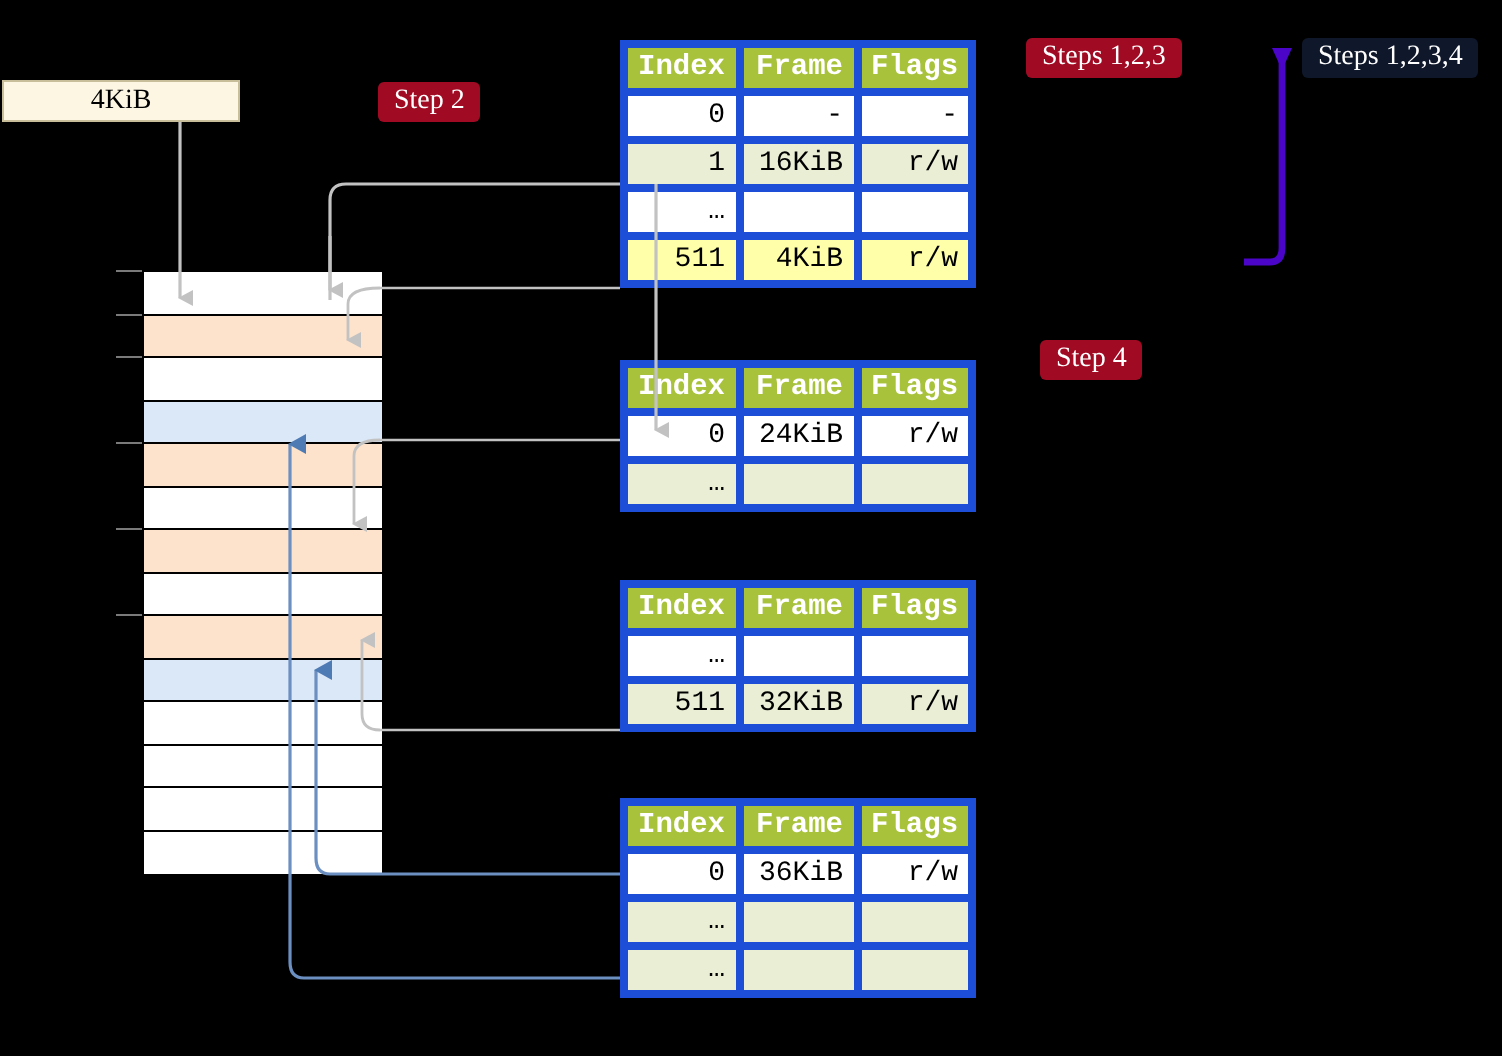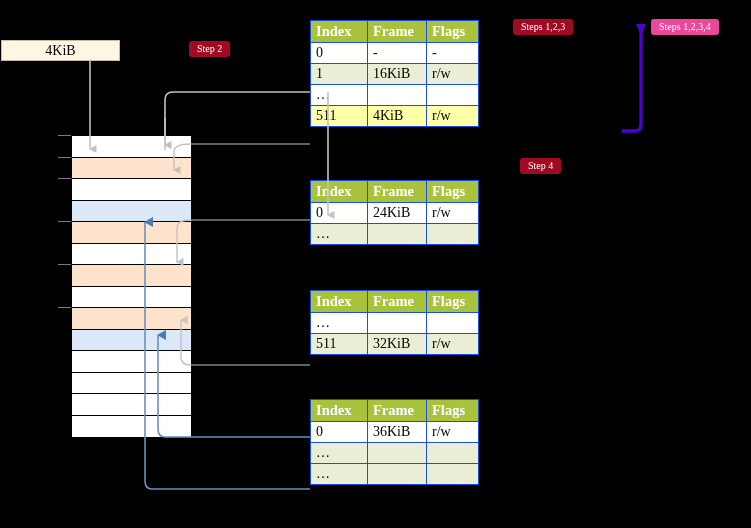--- a/index.html
+++ b/index.html
@@ -24,28 +24,29 @@
   
   .pt {
     position: absolute;
     border-collapse: collapse;
     border: 1px solid #8a9a2a;
     background: #ffffff;
     font-size: 14px;
     color: #000000;
   }
   .pt td, .pt th {
-    border: 1px solid #1d4ed8;
+    border: 4px solid #1d4ed8;
     padding: 2px 5px;
     height: 19px;
     box-sizing: border-box;
-    text-align: left;
+    text-align: right;
     vertical-align: middle;
     font-weight: normal;
     white-space: nowrap;
+    font-family: Liberation Mono, monospace;
   }
   .pt th {
     background: #a8c23c;
     color: #ffffff;
     font-weight: bold;
     font-size: 14.5px;
     height: 22px;
   }
   .pt td.c-index { width: 57px; }
   .pt td.c-frame { width: 59px; }
@@ -67,28 +68,28 @@
     align-items: center;
     justify-content: center;
     font-size: 14px;
     color: #000000;
   }
 
   
   .badge {
     position: absolute;
     color: #ffffff;
-    font-size: 10px;
+    font-size: 14px;
     padding: 2px 8px 3px 8px;
     border-radius: 3px;
     line-height: 1.1;
     white-space: nowrap;
   }
   .badge-red { background: #a10a23; }
-  .badge-blue { background: #ec4899; }
+  .badge-blue { background: #0f172a; }
 
   
   .memcol {
     position: absolute;
     left: 71px;
     top: 135px;
     width: 119px;
     height: 280px;
     border: 1px solid #000000;
     box-sizing: border-box;
@@ -127,21 +128,21 @@
 <div class="stage">
 
   <div class="kib-box" style="left:1px; top:40px; width:119px; height:21px;">
     <span>4KiB</span>
   </div>
 
   <div class="badge badge-red" style="left:189px; top:41px;">
     <span>Step 2</span>
   </div>
 
-  <div class="badge badge-red" style="left:520px; top:158px;">
+  <div class="badge badge-red" style="left:520px; top:170px;">
     <span>Step 4</span>
   </div>
 
   <div class="badge badge-red" style="left:513px; top:19px;">
     <span>Steps 1,2,3</span>
   </div>
 
   <div class="badge badge-blue" style="left:651px; top:19px;">
     <span>Steps 1,2,3,4</span>
   </div>

